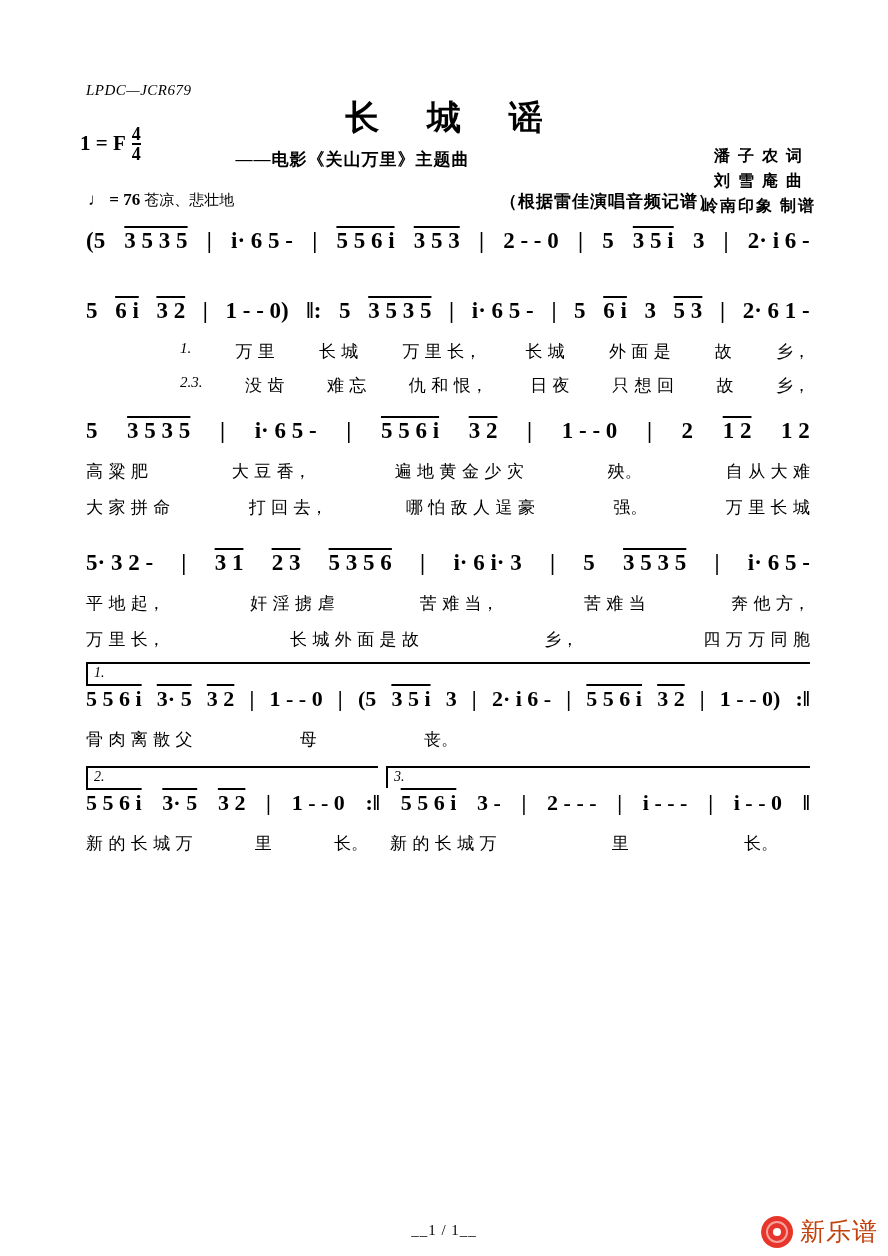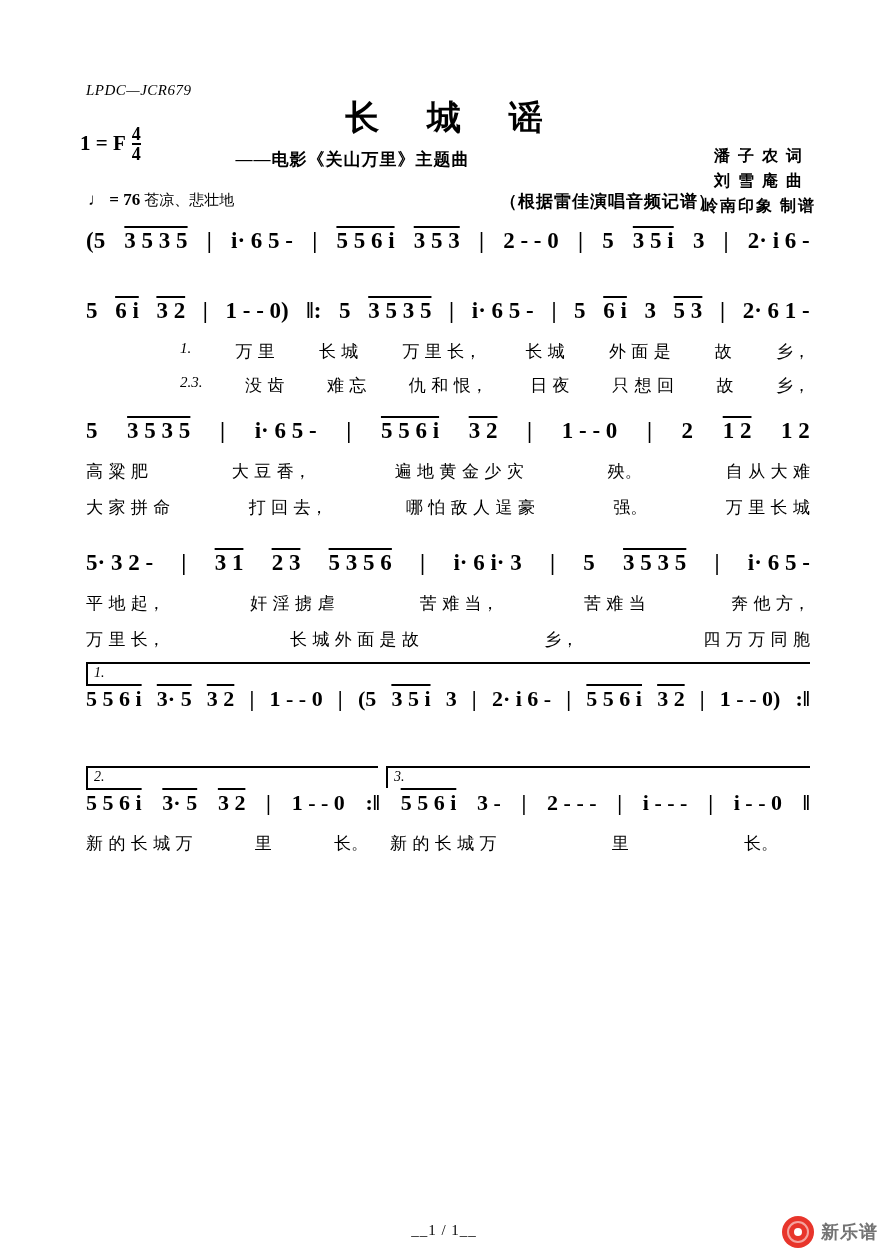--- a/index.html
+++ b/index.html
@@ -198,23 +198,23 @@
     position: absolute;
     left: 5px; top: 5px;
     width: 22px; height: 22px;
     border-radius: 50%;
     border: 2px solid #ffffff;
     box-sizing: border-box;
     opacity: .55;
   }
   .logo .logotext {
     font-family: "DejaVu Sans", sans-serif;
-    font-size: 18px;
-    font-weight: bold;
-    color: #737373;
+    font-size: 25px;
+    font-weight: normal;
+    color: #c2410c;
     letter-spacing: 1px;
   }
 </style>
 </head>
 <body>
 
 <div class="page">
 
   <div class="catalog-no">LPDC—JCR679</div>
 
@@ -378,20 +378,25 @@
         <span>3</span>
         <span>|</span>
         <span>2· i 6 -</span>
         <span>|</span>
         <span style="text-decoration:overline">5 5 6 i</span>
         <span style="text-decoration:overline">3 2</span>
         <span>|</span>
         <span>1 - - 0)</span>
         <span>:‖</span>
       </div>
+      <div class="lyric" style="top:66px; right:430px">
+        <span>骨 肉 离 散 父</span>
+        <span>母</span>
+        <span>丧。</span>
+      </div>
     </div>
 
     <div class="line" style="height:100px">
       <div class="volta" style="left:86px; width:290px; top:0px;">
         <span class="vnum">2.</span>
       </div>
       <div class="volta" style="left:386px; right:78px; top:0px;">
         <span class="vnum">3.</span>
       </div>
       <div class="notes" style="top:24px; font-size:22px">

